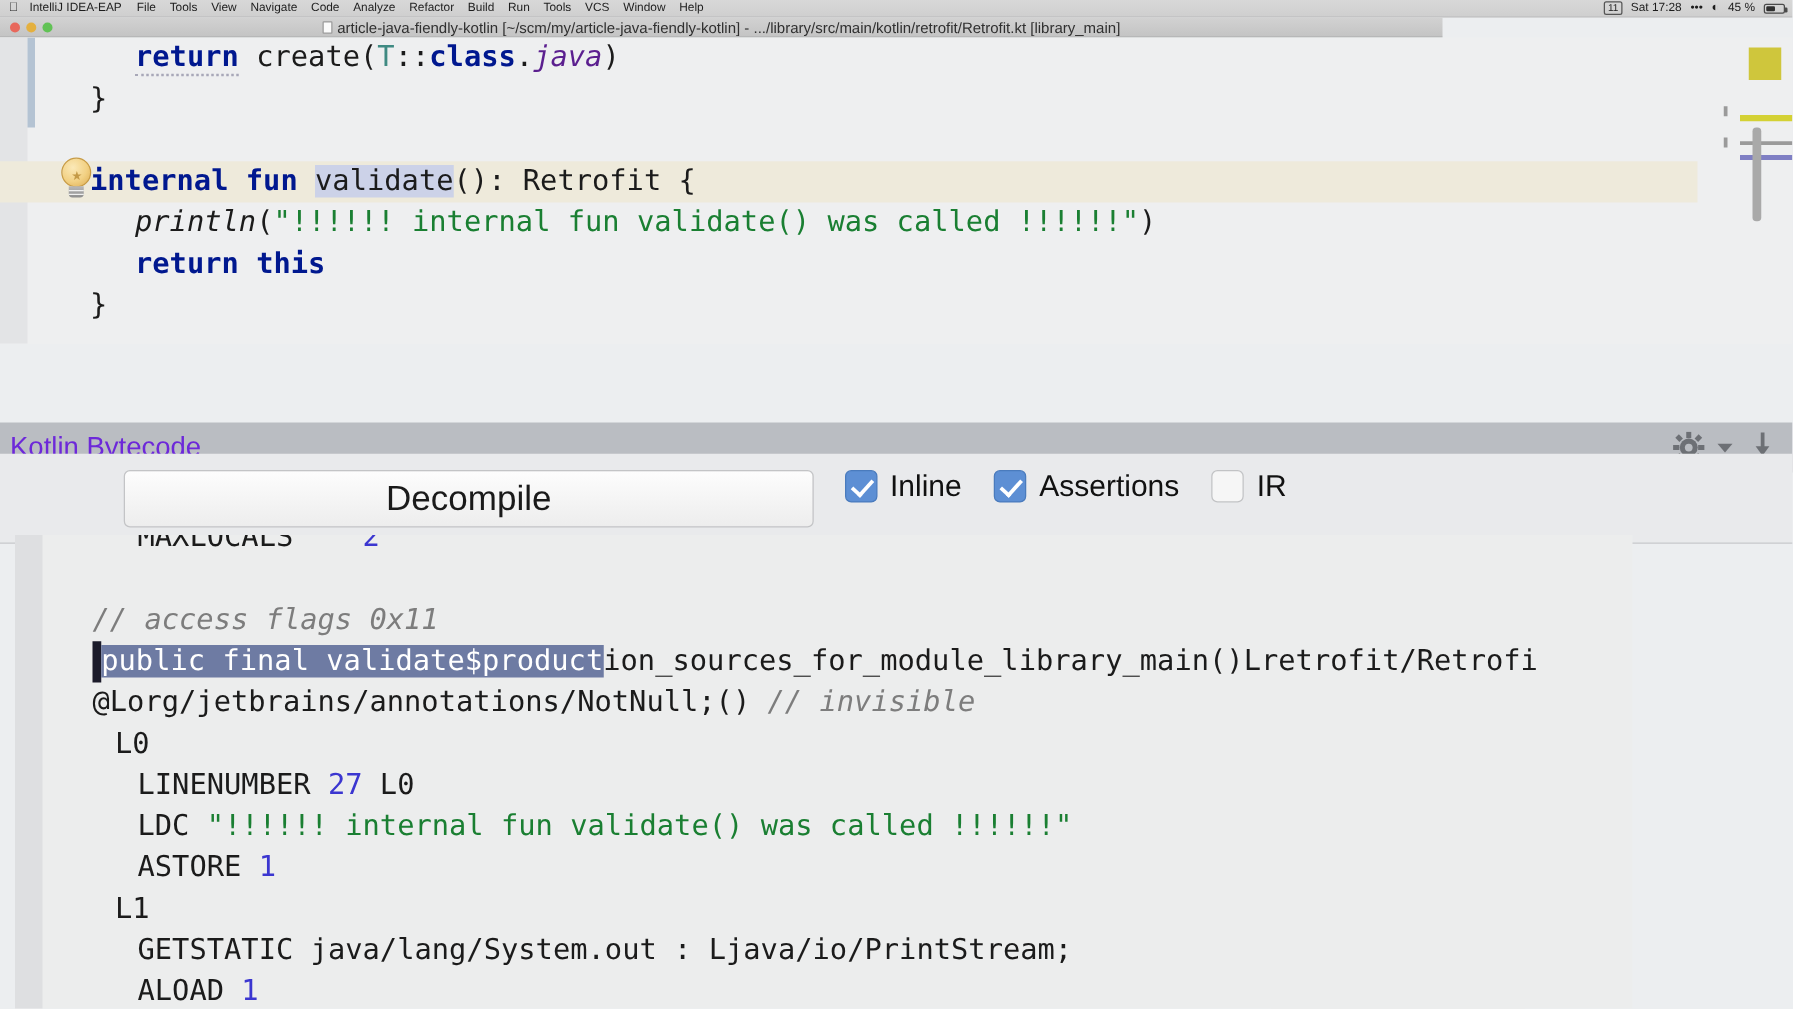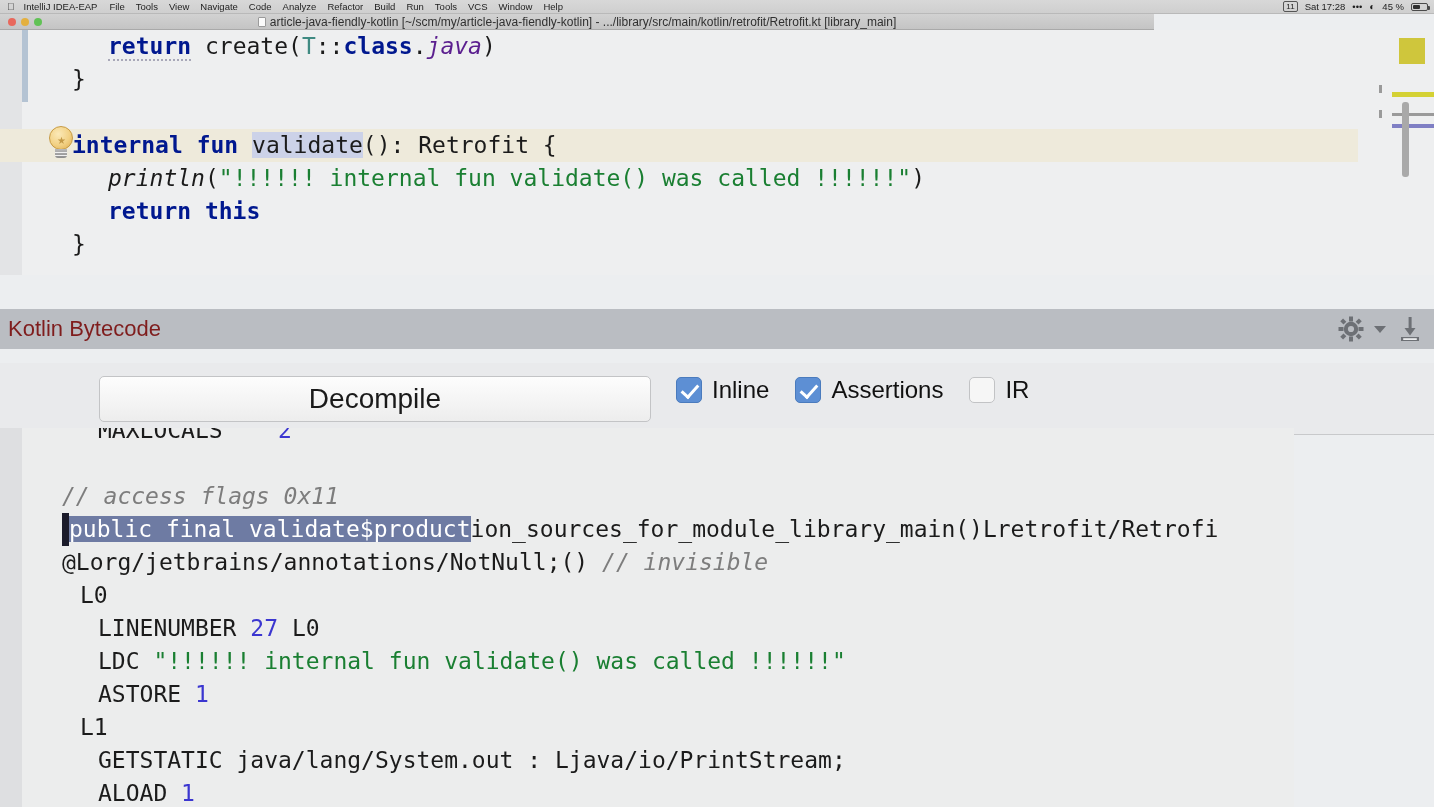--- a/index.html
+++ b/index.html
@@ -108,24 +108,24 @@
     position: absolute; top: 275px; left: 0; width: 1434px; height: 48px;
     background: #d9dadc; display: flex; align-items: center;
     padding-left: 48px; gap: 13px;
     font-size: 22px; color: #3a3a3a;
     border-top: 1px solid #c6c7c9;
   }
   .bc-sep { color: #8b8b8b; font-size: 18px; }
 
   
   .panelhdr {
-    position: absolute; top: 309px; left: 0; width: 1434px; height: 40px;
+    position: absolute; top: 338px; left: 0; width: 1434px; height: 40px;
     background: #babdc2; display: flex; align-items: center;
     padding: 0 10px 0 8px;
-    font-size: 22px; color: #7f1d1d;
+    font-size: 22px; color: #6d28d9;
   }
   .panelhdr .tools { margin-left: auto; display: flex; align-items: center; gap: 10px; }
   .gear { position: relative; width: 26px; height: 26px; }
   .gear svg { display: block; }
   .caret { width: 0; height: 0; border-left: 6px solid transparent; border-right: 6px solid transparent; border-top: 7px solid #6d7075; }
   .dl { width: 28px; height: 26px; }
 
   
   .toolbar {
     position: absolute; top: 363px; left: 0; width: 1434px; height: 72px;
@@ -133,33 +133,33 @@
     border-bottom: 1px solid #c8c9cb;
   }
   .decomp {
     position: absolute; left: 99px; top: 376px; width: 552px; height: 46px;
     background: linear-gradient(#fdfdfd, #ededed);
     border: 1px solid #c3c4c6; border-radius: 5px;
     display: flex; align-items: center; justify-content: center;
     font-size: 28px; color: #1a1a1a; cursor: pointer;
   }
   .cbgroup { position: absolute; left: 676px; top: 376px; display: flex; align-items: center; gap: 26px; }
-  .cb { display: flex; align-items: center; gap: 10px; font-size: 24px; color: #111; cursor: pointer; }
+  .cb { display: flex; align-items: flex-start; gap: 10px; font-size: 24px; color: #111; cursor: pointer; }
   .box { width: 26px; height: 26px; border-radius: 5px; flex: none; position: relative; }
   .box.on { background: #5d8fd4; border: 1px solid #4a7bbd; }
   .box.on::after {
     content: ""; position: absolute; left: 8px; top: 3px;
     width: 7px; height: 14px; border: solid #fff; border-width: 0 3px 3px 0;
     transform: rotate(42deg);
   }
   .box.off { background: #f6f6f6; border: 1px solid #c2c3c5; }
 
   
   .bytecode {
-    position: absolute; top: 428px; left: 0; width: 1294px; height: 379px;
+    position: absolute; top: 428px; left: 12px; width: 1294px; height: 379px;
     background: #eceded; overflow: hidden;
   }
   .bc-gutter { position: absolute; left: 0; top: 0; width: 22px; height: 100%; background: #dedfe1; }
   .bc-code {
     position: absolute; left: 0; top: -14px; width: 1434px;
     font-family: "DejaVu Sans Mono", "Liberation Mono", monospace;
     font-size: 23px; line-height: 33px; white-space: pre; color: #1b1b1b;
   }
   .bl { position: relative; height: 33px; padding-left: 62px; }
   .cmt { color: #7d7d7d; font-style: italic; }

